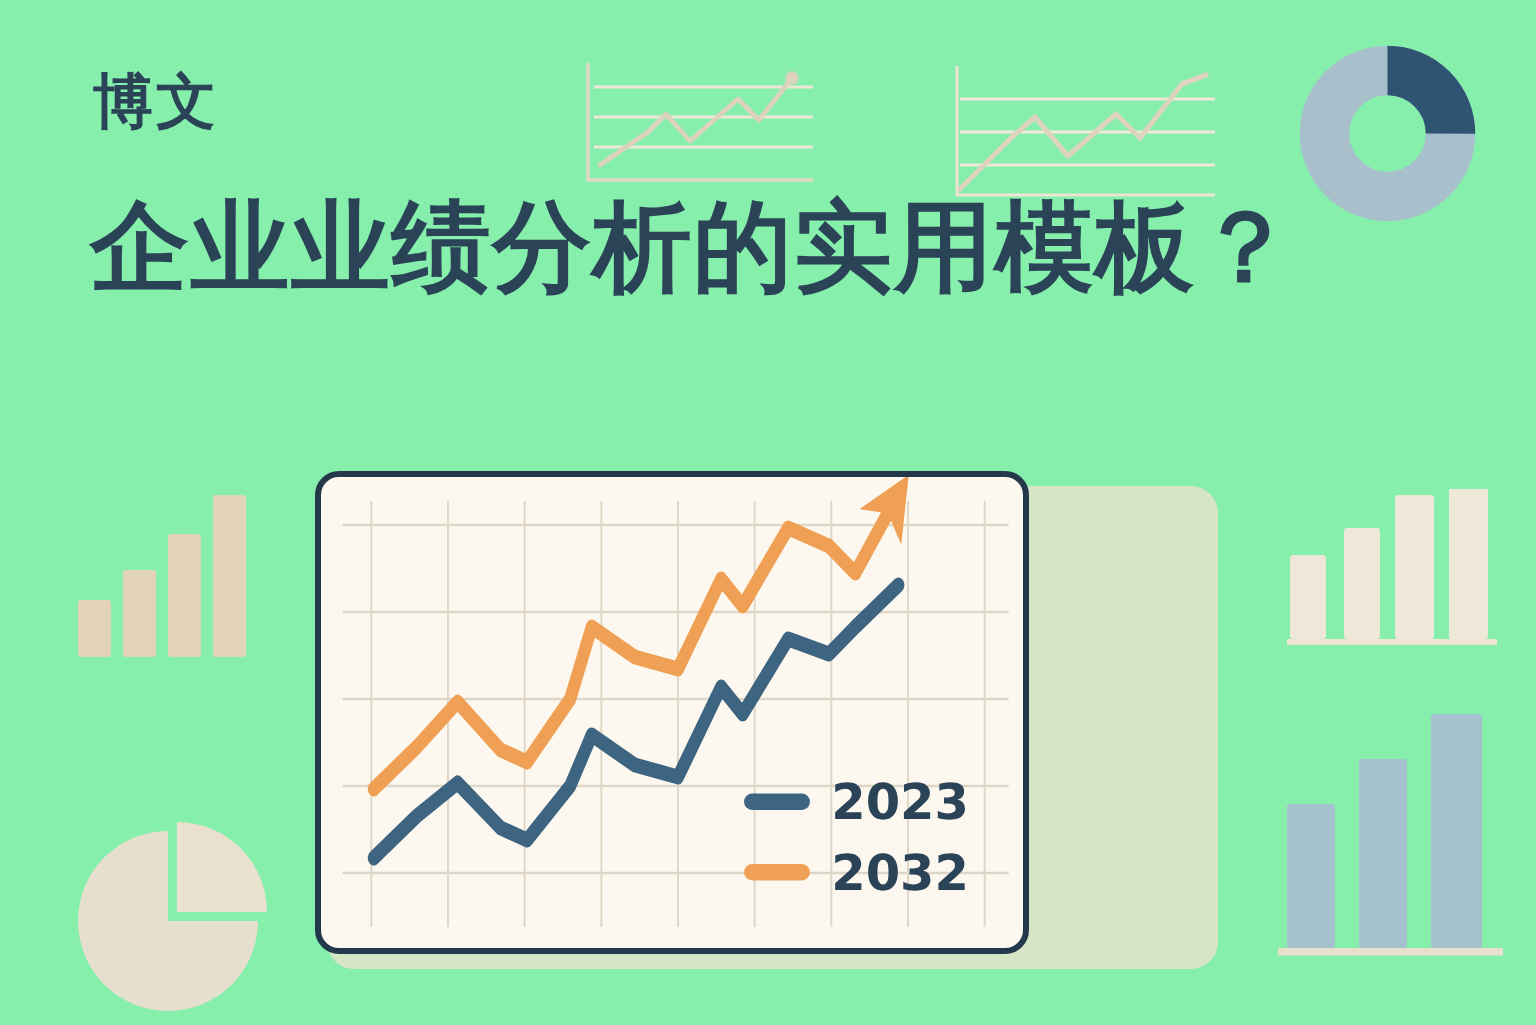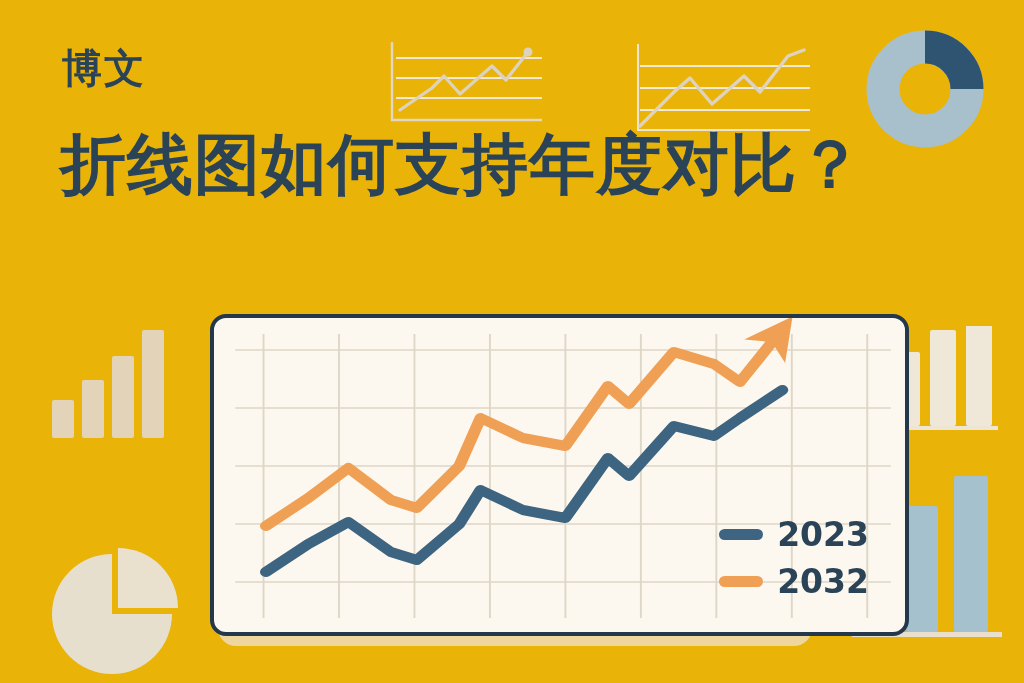--- a/index.html
+++ b/index.html
@@ -10,21 +10,21 @@
     width: 1024px;
     height: 683px;
     overflow: hidden;
     background: #fdf3e4;
     font-family: "Liberation Sans", "DejaVu Sans", sans-serif;
   }
   #poster {
     position: relative;
     width: 1024px;
     height: 683px;
-    background: #eab308;
+    background: #86efac;
     overflow: hidden;
   }
 
   
   .bg-layer {
     position: absolute;
     inset: 0;
     pointer-events: none;
   }
 
@@ -82,21 +82,21 @@
     width: 594px;
     height: 322px;
     border-radius: 18px;
     background: #efe2cd;
     opacity: .75;
   }
   .chart-card {
     position: absolute;
     left: 210px;
     top: 314px;
-    width: 699px;
+    width: 476px;
     height: 322px;
     border: 4px solid #24384c;
     border-radius: 16px;
     background: #fdf8ef;
     box-sizing: border-box;
     overflow: hidden;
   }
   .chart-svg { display: block; width: 100%; height: 100%; }
 
   .legend {
@@ -176,21 +176,21 @@
 
     <svg class="bars-right-bottom" viewBox="0 0 150 188">
       <rect x="6" y="84" width="32" height="96" rx="2" fill="#a5c1cd"></rect>
       <rect x="54" y="54" width="32" height="126" rx="2" fill="#a5c1cd"></rect>
       <rect x="102" y="24" width="34" height="156" rx="2" fill="#a5c1cd"></rect>
       <rect x="0" y="180" width="150" height="5" fill="#e9dfcc"></rect>
     </svg>
   </div>
 
   <div class="kicker">博文</div>
-  <div class="headline">折线图如何支持年度对比？</div>
+  <div class="headline">企业业绩分析的实用模板？</div>
 
   <div class="card-shadow"></div>
 
   <div class="chart-card">
     <svg class="chart-svg" viewBox="0 0 586 314" preserveAspectRatio="none">
 
       <g stroke="#ded6c6" stroke-width="1.6">
         <line x1="42" y1="16" x2="42" y2="300"></line>
         <line x1="106" y1="16" x2="106" y2="300"></line>
         <line x1="170" y1="16" x2="170" y2="300"></line>

